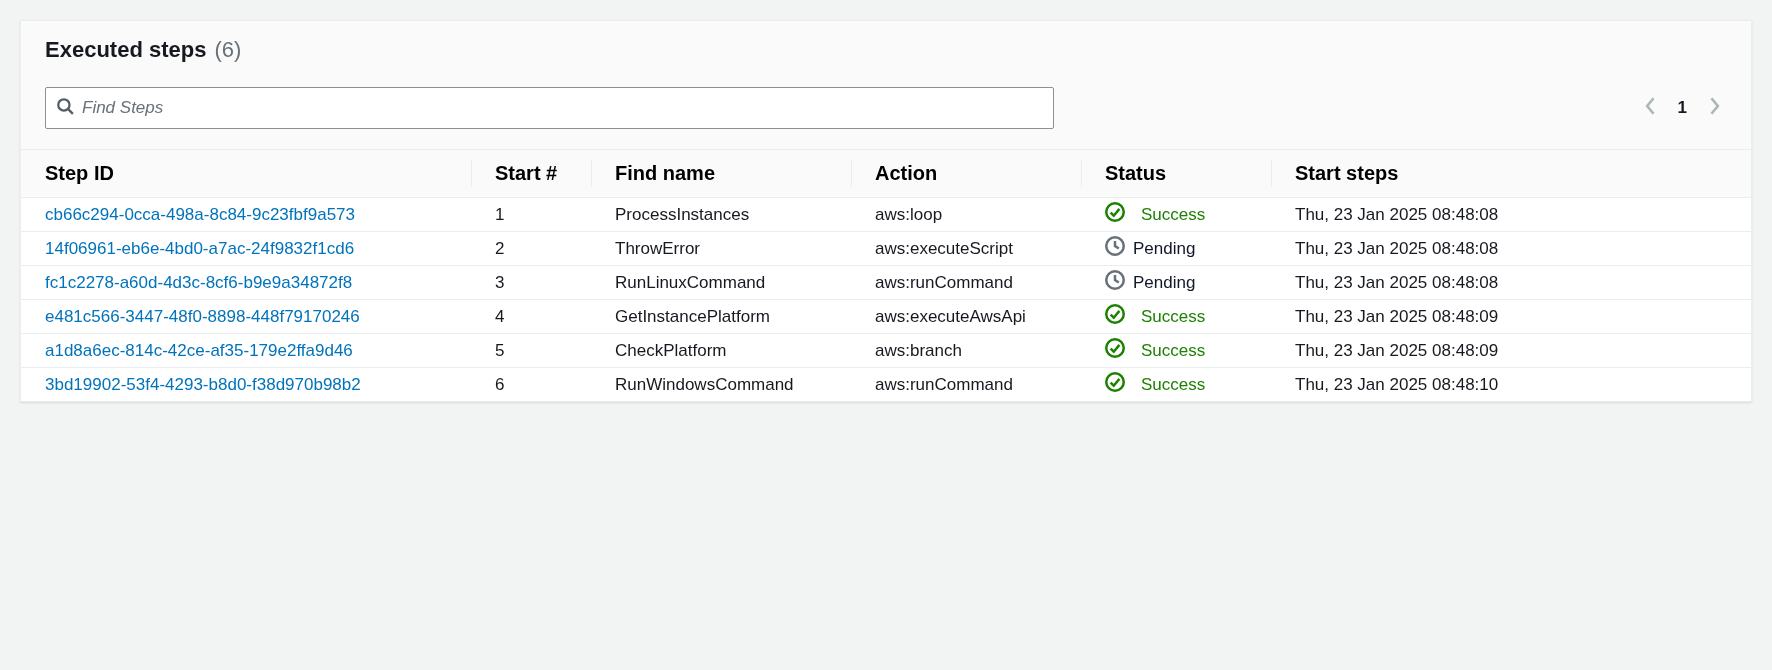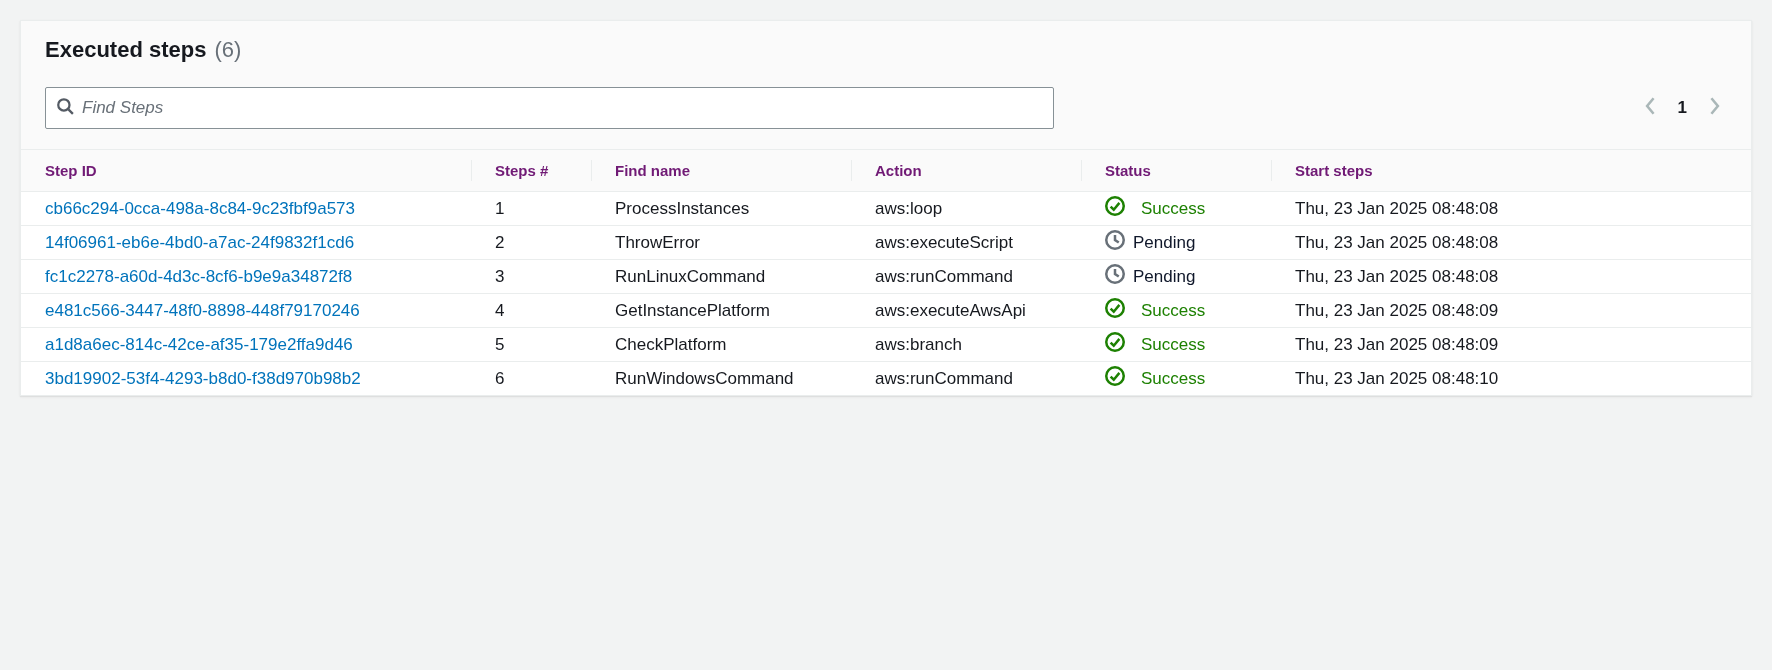--- a/index.html
+++ b/index.html
@@ -83,24 +83,24 @@
     color: #16191f;
   }
   table.steps {
     width: 100%;
     border-collapse: collapse;
     font-size: 17px;
   }
   table.steps thead th {
     text-align: left;
     font-weight: 700;
-    color: #701a75;
+    color: #000000;
     padding: 12px 24px;
     border-bottom: 1px solid #eaeded;
-    font-size: 15px;
+    font-size: 20px;
     position: relative;
     background: #fafafa;
   }
   table.steps thead th + th::before {
     content: "";
     position: absolute;
     left: 0;
     top: 10px;
     bottom: 10px;
     width: 1px;
@@ -169,21 +169,21 @@
           </span>
         </span>
       </div>
     </div>
   </div>
 
   <table class="steps">
     <thead>
       <tr>
         <th class="col-stepid">Step ID</th>
-        <th class="col-stepnum">Steps #</th>
+        <th class="col-stepnum">Start #</th>
         <th class="col-stepname">Find name</th>
         <th class="col-action">Action</th>
         <th class="col-status">Status</th>
         <th>Start steps</th>
       </tr>
     </thead>
     <tbody id="steps-body">
 
     <tr>
           <td><a class="step-link">cb66c294-0cca-498a-8c84-9c23fbf9a573</a></td>

